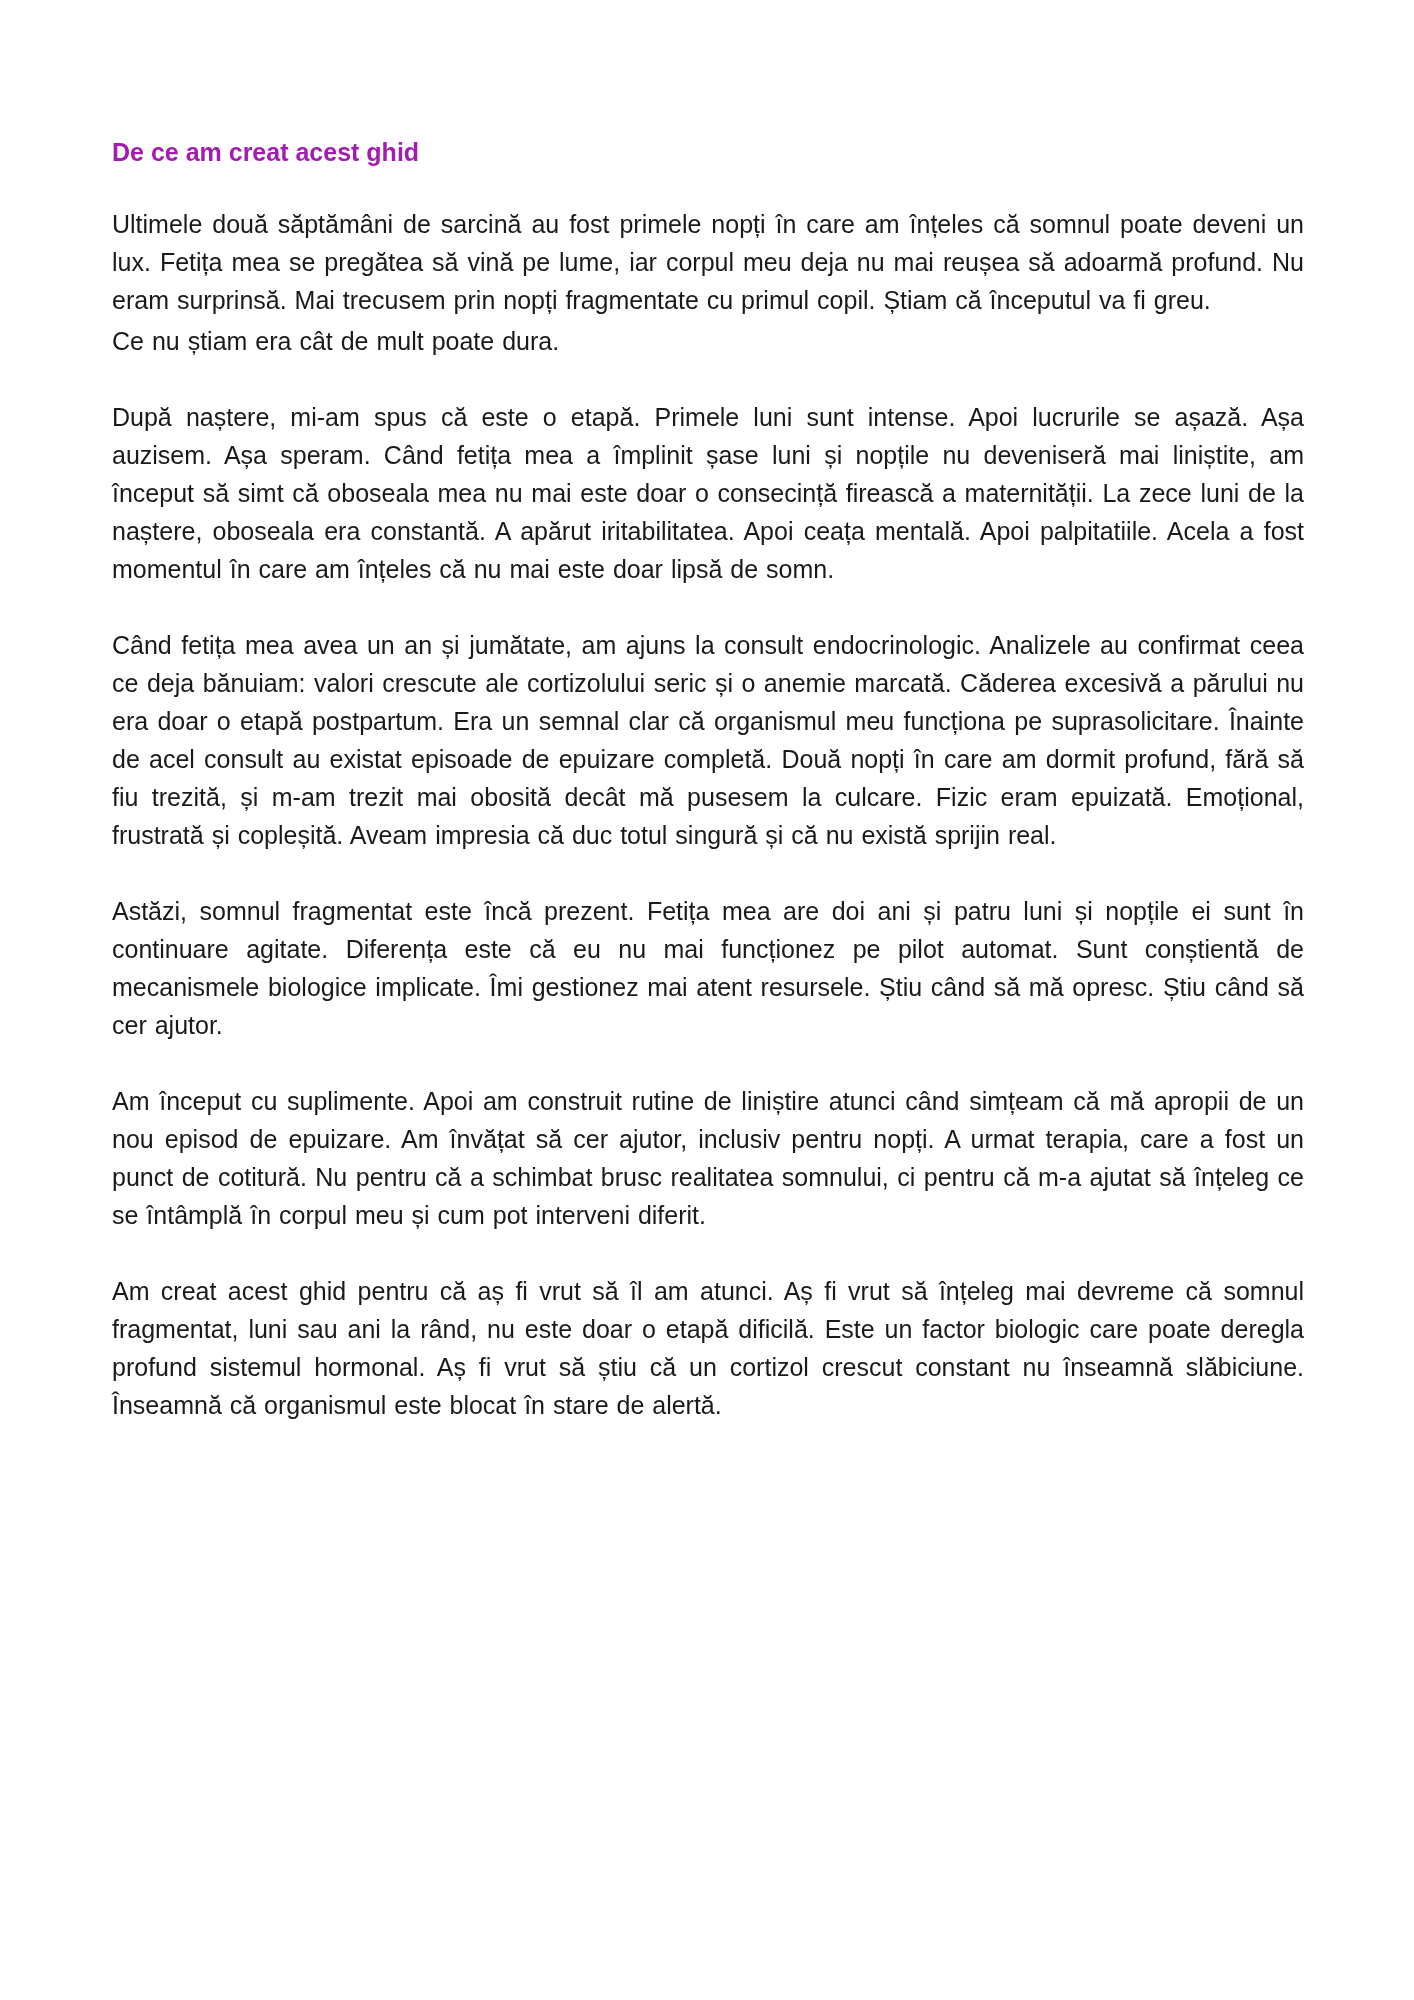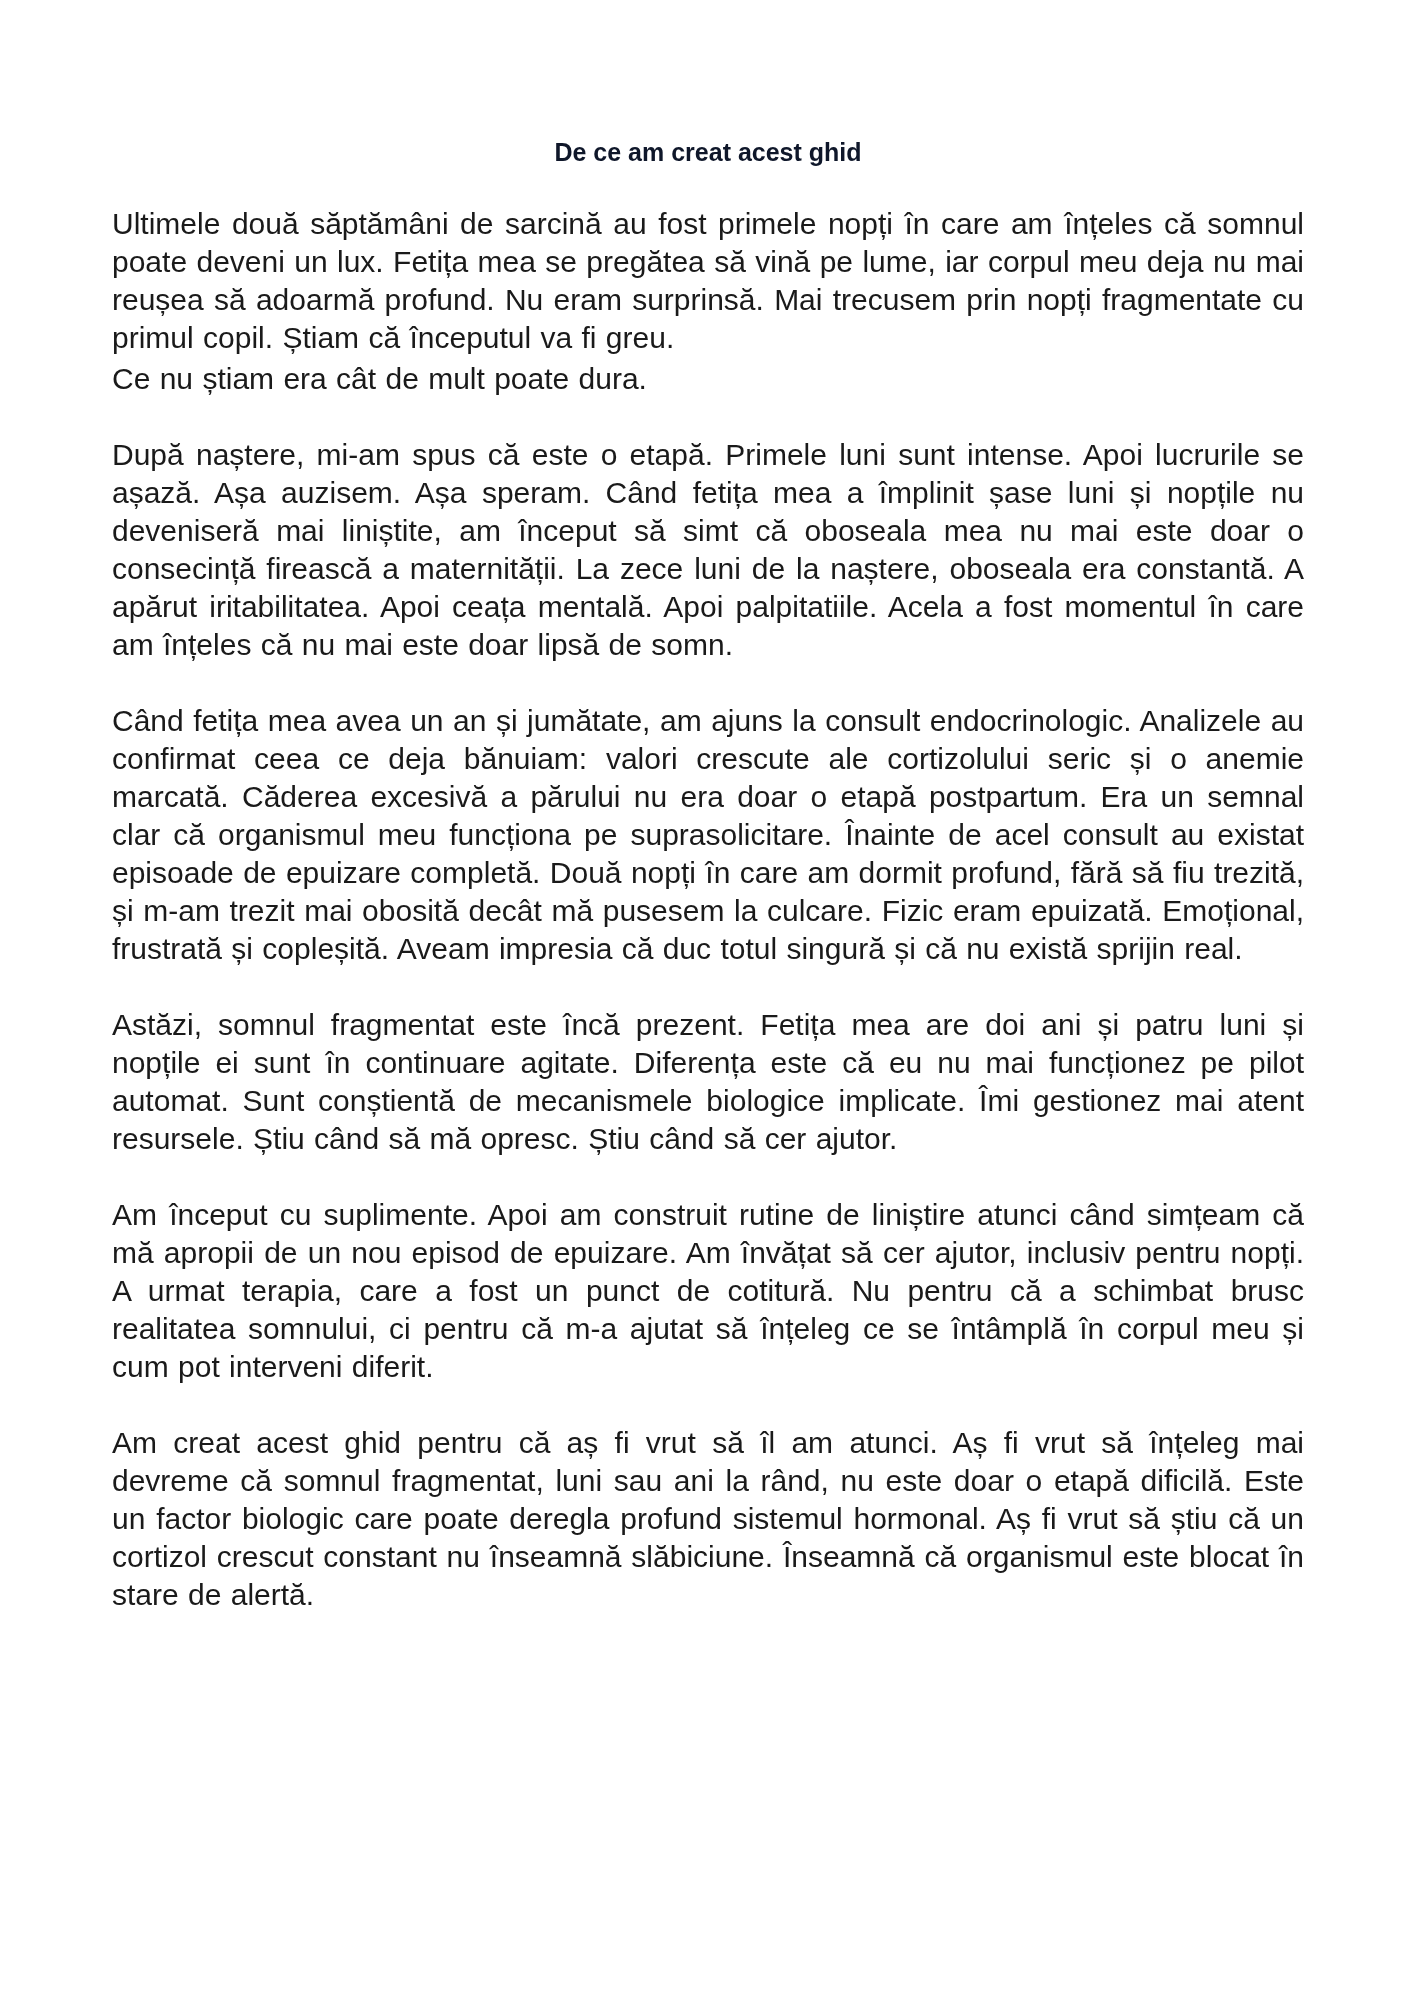--- a/index.html
+++ b/index.html
@@ -19,26 +19,25 @@
     box-sizing: border-box;
     width: 1414px;
     height: 2000px;
     padding: 133px 110px 40px 112px;
     background: #ffffff;
   }
   .doc-title {
     font-size: 25px;
     font-weight: 700;
     line-height: 38px;
-    text-align: center;
     margin: 0 0 34px 0;
-    color: #0f172a;
+    color: #a21caf;
   }
   .para {
-    font-size: 30px;
+    font-size: 25px;
     line-height: 38px;
     text-align: justify;
     margin: 0;
     word-spacing: 1px;
   }
   .para + .para {
     margin-top: 38px;
   }
   .para.continuation {
     margin-top: 3px;

